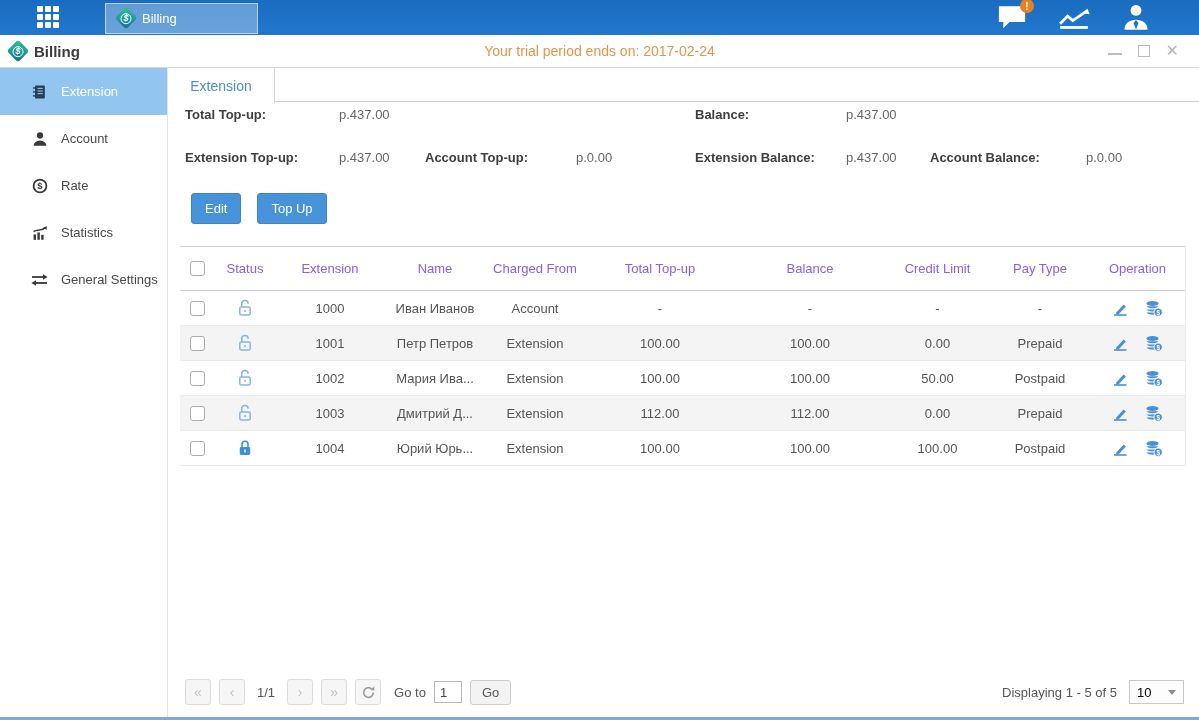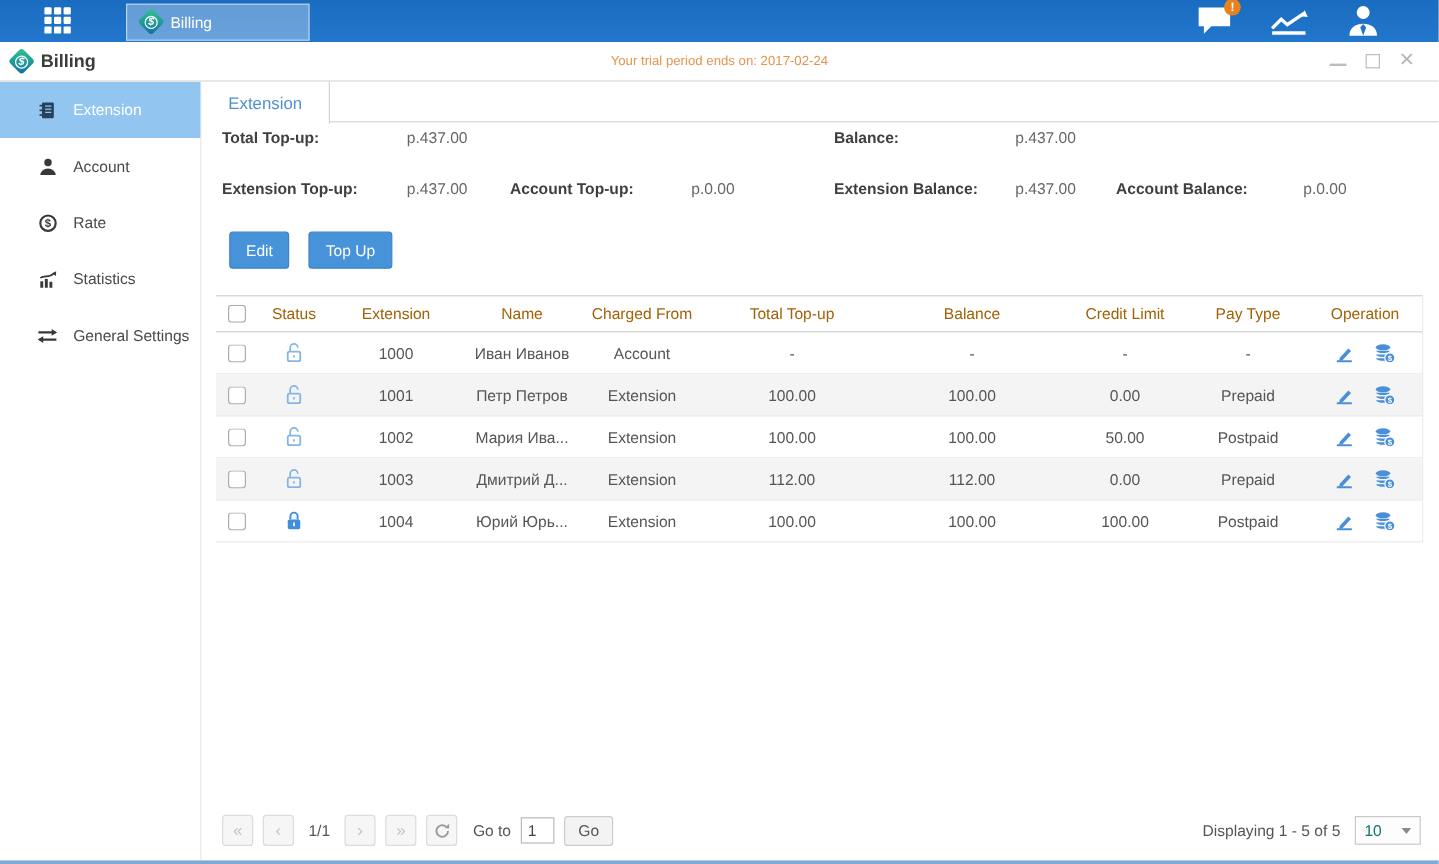--- a/index.html
+++ b/index.html
@@ -16,21 +16,21 @@
   .diamond { width:16px; height:16px; min-width:16px; transform:rotate(45deg); background:linear-gradient(135deg,#35c28f 0%,#1e9a9a 55%,#156a9b 100%); border-radius:3px; display:inline-flex; align-items:center; justify-content:center; }
   .diamond .dollar { transform:rotate(-45deg); color:#fff; font-size:9px; font-weight:bold; border:1px solid #fff; border-radius:50%; width:11px; height:11px; display:flex; align-items:center; justify-content:center; line-height:1; }
   .top-icons { margin-left:auto; margin-right:48px; display:flex; align-items:center; gap:30px; }
   .top-icon { position:relative; cursor:pointer; display:flex; align-items:center; }
   .badge { position:absolute; top:-6px; right:-7px; width:14px; height:14px; background:#e8821e; border-radius:50%; color:#fff; font-size:10px; font-weight:bold; display:flex; align-items:center; justify-content:center; }
 
   
   .titlebar { height:33px; border-bottom:1px solid #d8d8d8; display:flex; align-items:center; position:relative; flex:0 0 auto; background:#fff; }
   .title-left { display:flex; align-items:center; gap:8px; margin-left:10px; }
   .win-title { font-size:15px; font-weight:bold; color:#3c3c3c; }
-  .trial { position:absolute; left:50%; transform:translateX(-50%); color:#e2954d; font-size:11px; }
+  .trial { position:absolute; left:50%; transform:translateX(-50%); color:#e2954d; font-size:14px; }
   .win-controls { margin-left:auto; margin-right:20px; display:flex; align-items:center; gap:16px; }
   .wc { cursor:pointer; display:flex; align-items:center; justify-content:center; height:14px; }
   .wc-min { width:14px; border-bottom:2px solid #bdbdbd; height:8px; }
   .wc-max { width:12px; height:12px; border:1.5px solid #bdbdbd; }
   .wc-close { color:#b5b5b5; font-size:16px; line-height:1; }
 
   
   .main { flex:1; display:flex; min-height:0; }
   .sidebar { width:168px; flex:0 0 168px; border-right:1px solid #e3e3e3; background:#fff; }
   .side-item { height:47px; display:flex; align-items:center; gap:13px; padding-left:31px; cursor:pointer; font-size:13px; color:#4a4a4a; }
@@ -49,38 +49,38 @@
   .summary .lab { position:absolute; font-weight:bold; color:#3f3f3f; }
   .summary .val { position:absolute; color:#666;margin-left:26px; }
   .r1 { top:5px; } .r2 { top:48px; }
 
   
   .actions { display:flex; gap:16px; margin:14px 0 0 23px; flex:0 0 auto; }
   .btn-blue { background:#4793d9; border:1px solid #3d84c6; border-radius:3px; color:#fff; font-size:13px; padding:7px 13px; cursor:pointer; font-family:inherit; }
 
   
   .table { margin:22px 13px 0 12px; flex:0 0 auto; border-right:1px solid #ececec; }
-  .thead { display:flex; align-items:center; height:31px; border-top:1px solid #cfcfcf; border-bottom:1px solid #cfcfcf; font-size:13px; color:#a16207; }
+  .thead { display:flex; align-items:center; height:45px; border-top:1px solid #cfcfcf; border-bottom:1px solid #cfcfcf; font-size:13px; color:#8b5cf6; }
   .tr { display:flex; align-items:center; height:35px; border-bottom:1px solid #ebebeb; font-size:13px; color:#555; }
   .tbody .tr:nth-child(even) { background:#f4f4f4; }
   .td,.th { display:flex; align-items:center; justify-content:center; text-align:center; overflow:hidden; white-space:nowrap; }
   .c-cb{flex:0 0 35px;} .c-status{flex:0 0 60px;} .c-ext{flex:0 0 110px;} .c-name{flex:0 0 100px;}
   .c-charged{flex:0 0 100px;} .c-topup{flex:0 0 150px;} .c-balance{flex:0 0 150px;}
   .c-credit{flex:0 0 105px;} .c-paytype{flex:0 0 100px;} .c-op{flex:0 0 95px; gap:16px;}
   .cb { width:15px; height:15px; border:1px solid #adadad; border-radius:3px; background:#fff; cursor:pointer; display:inline-block; }
   .opico { cursor:pointer; display:flex; }
 
   
   .pagination { margin:auto 15px 7px 17px; display:flex; align-items:center; gap:8px; height:36px; flex:0 0 auto; font-size:13px; color:#555; }
   .pgbtn { width:26px; height:26px; border:1px solid #dcdcdc; background:#f6f6f6; border-radius:3px; display:flex; align-items:center; justify-content:center; color:#c2c2c2; font-size:14px; cursor:pointer; }
   .pgtext { margin:0 4px; }
   .goto-input { width:28px; height:22px; border:1px solid #b9b9b9; font-size:13px; padding-left:5px; color:#444; font-family:inherit; }
   .go-btn { height:25px; padding:0 11px; border:1px solid #cccccc; background:#f3f3f3; border-radius:3px; color:#555; font-size:13px; cursor:pointer; font-family:inherit; }
   .pag-right { margin-left:auto; display:flex; align-items:center; gap:12px; }
-  .select-box { width:55px; height:24px; border:1px solid #c9c9c9; background:#fdfdfd; display:flex; align-items:center; padding:0 7px; cursor:pointer; color:#0f766e; }
+  .select-box { width:55px; height:24px; border:1px solid #c9c9c9; background:#fdfdfd; display:flex; align-items:center; padding:0 7px; cursor:pointer; color:#000000; }
   .caret { margin-left:auto; width:0; height:0; border-left:4px solid transparent; border-right:4px solid transparent; border-top:5px solid #8a8a8a; }
 
   .bottom-edge { height:3px; background:#7fa9d8; flex:0 0 auto; }
 </style>
 </head>
 <body>
 
 <div class="screen">
 
   <header class="topbar">

